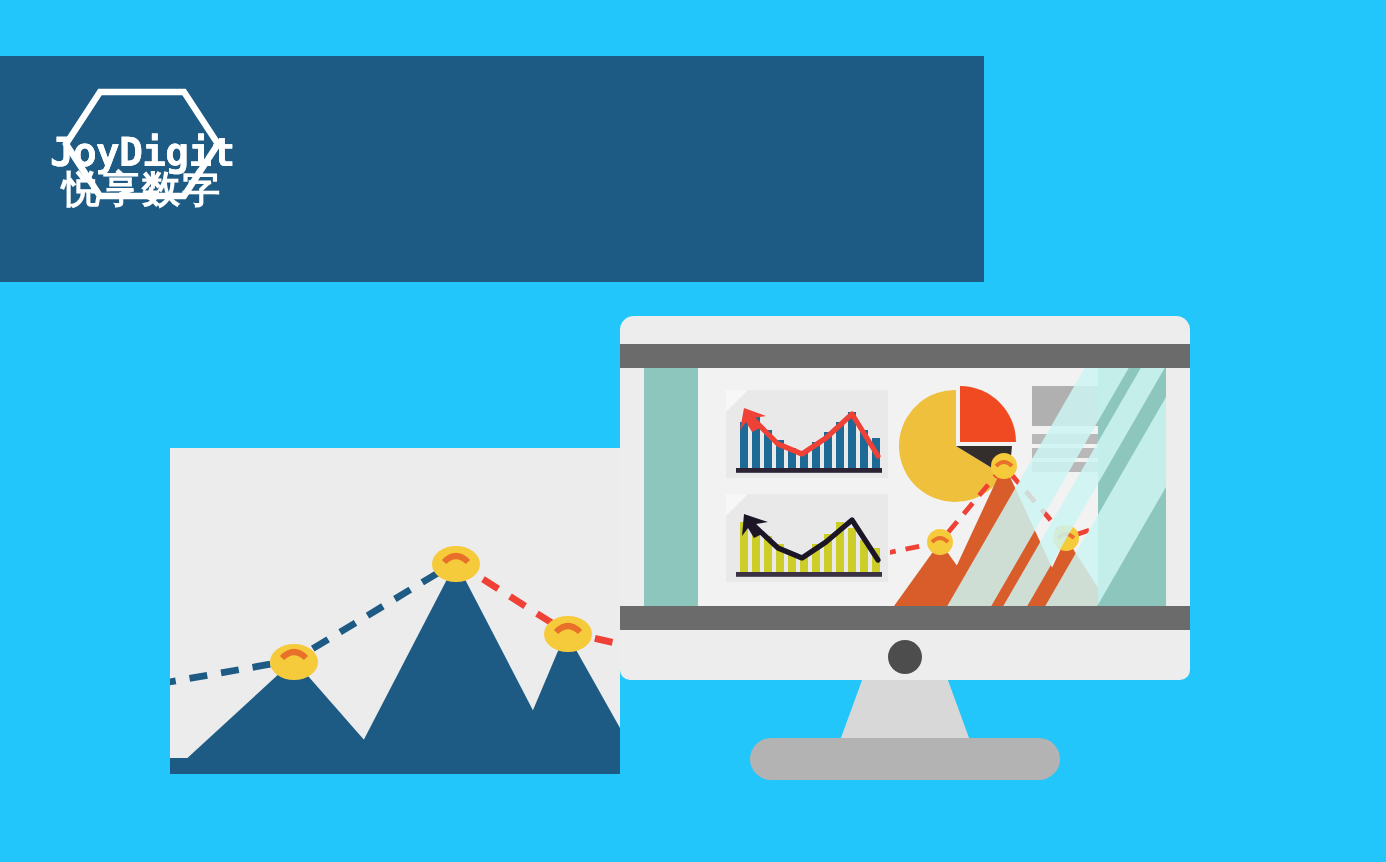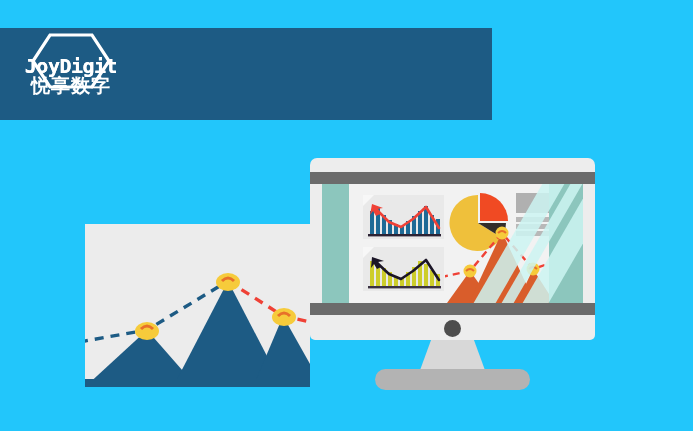--- a/index.html
+++ b/index.html
@@ -7,21 +7,21 @@
     width:693px;height:431px;
     background:#22c6fb;
     font-family:"Liberation Sans","DejaVu Sans",sans-serif;
     overflow:hidden;
     position:relative;
   }
   #stage{position:absolute;left:0;top:0;width:693px;height:431px;overflow:hidden;background:#22c6fb;}
 
   
   .header-band{
-    position:absolute;left:0;top:28px;width:492px;height:92px;
+    position:absolute;left:0;top:28px;width:492px;height:113px;
     background:#1d5b84;
     display:flex;align-items:center;
   }
   .logo-block{
     position:relative;width:118px;height:92px;margin-left:12px;
     display:flex;flex-direction:column;align-items:center;justify-content:center;
     flex:none;
   }
   .logo-hex{position:absolute;left:18px;top:4px;width:82px;height:58px;}
   .logo-word{

